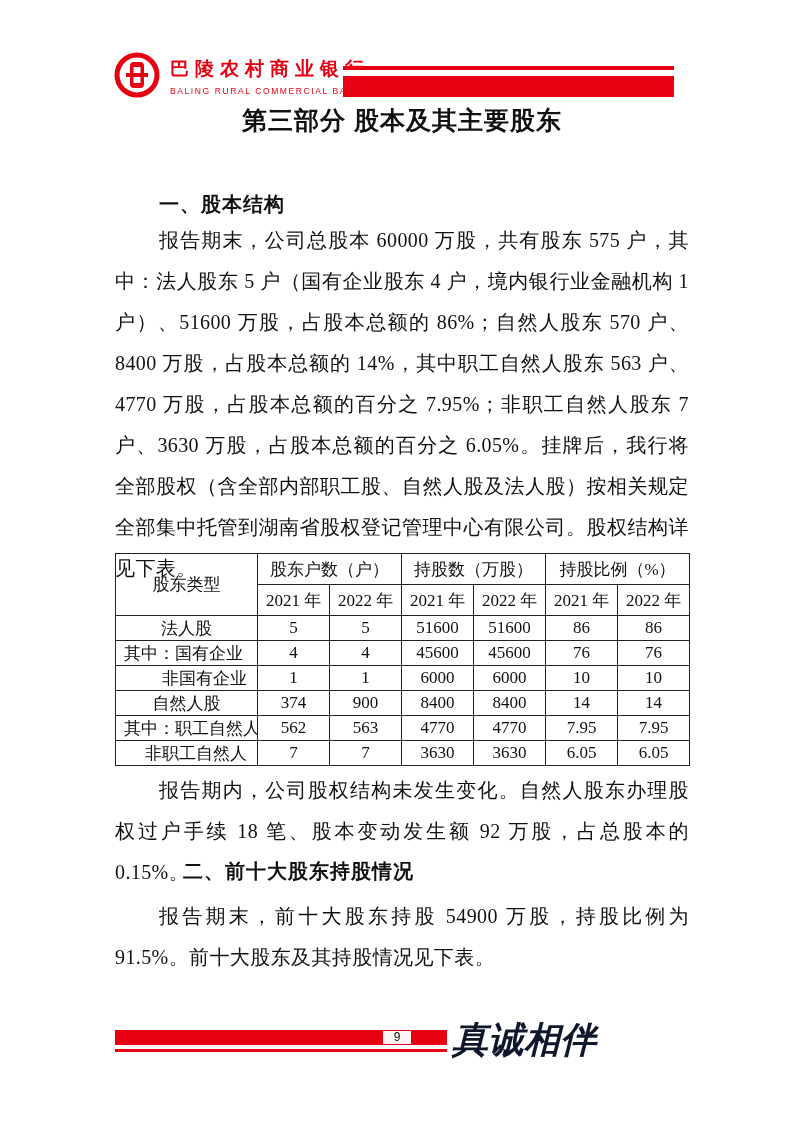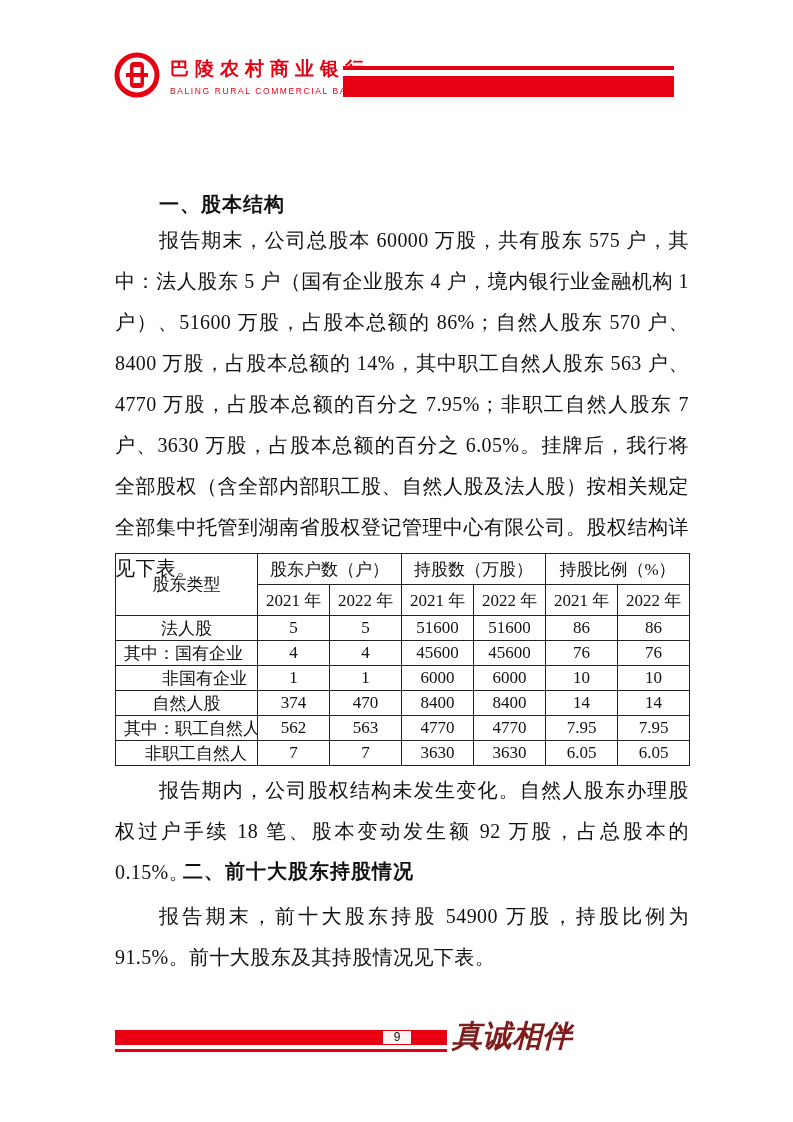--- a/index.html
+++ b/index.html
@@ -41,21 +41,21 @@
   .shares-table tbody td { height:25px; }
   .shares-table .al-l { text-align:left;  padding-left:8px;  }
   .shares-table .al-r { text-align:right; padding-right:10px; }
   
   .ftr-bar { position:absolute; top:1030px; left:115px; width:332px; height:15px; background:#e60012; }
   .ftr-num { position:absolute; top:1px; left:268px; width:28px; height:13px; background:#fdf4f4;
     color:#111; font-size:12px; line-height:13px; text-align:center;
     font-family:"Liberation Sans","DejaVu Sans",sans-serif; }
   .ftr-line { position:absolute; top:1049px; left:115px; width:332px; height:3px; background:#e60012; }
   .ftr-slogan { position:absolute; top:1016px; left:452px; width:238px; display:flex;
-    justify-content:space-between; color:#7f1d1d; font-size:30px; font-weight:bold;
+    justify-content:space-between; color:#0f172a; font-size:36px; font-weight:bold;
     font-style:italic; font-family:"Liberation Serif","DejaVu Serif",serif; white-space:nowrap; }
 </style>
 </head>
 <body>
 
 <div class="page">
 
   <div class="hdr-logo">
     <svg width="48" height="48" viewBox="0 0 48 48">
       <circle cx="24" cy="24" r="20" fill="none" stroke="#e60012" stroke-width="5"></circle>
@@ -68,20 +68,21 @@
   <div class="hdr-names">
     <div class="hdr-cn">巴陵农村商业银行</div>
     <div class="hdr-en">BALING RURAL COMMERCIAL BANK</div>
   </div>
   <div class="hdr-bar">
     <div class="thin"></div>
     <div class="gap"></div>
     <div class="thick"></div>
   </div>
 
+  <div class="doc-title">第三部分  股本及其主要股东</div>
 
   <div class="sec-h sec-h1">一、股本结构</div>
   <div class="para para1">报告期末，公司总股本 60000 万股，共有股东 575 户，其中：法人股东 5 户（国有企业股东 4 户，境内银行业金融机构 1 户）、51600 万股，占股本总额的 86%；自然人股东 570 户、8400 万股，占股本总额的 14%，其中职工自然人股东 563 户、4770 万股，占股本总额的百分之 7.95%；非职工自然人股东 7 户、3630 万股，占股本总额的百分之 6.05%。挂牌后，我行将全部股权（含全部内部职工股、自然人股及法人股）按相关规定全部集中托管到湖南省股权登记管理中心有限公司。股权结构详见下表。</div>
 
   <table class="shares-table">
     <colgroup>
       <col style="width:142px">
         <col style="width:72px">
         <col style="width:72px">
       <col style="width:72px">
@@ -129,21 +130,21 @@
         <td>1</td>
         <td>1</td>
         <td>6000</td>
         <td>6000</td>
         <td>10</td>
         <td>10</td>
       </tr>
       <tr>
         <td>自然人股</td>
         <td>374</td>
-        <td>470</td>
+        <td>900</td>
         <td>8400</td>
         <td>8400</td>
         <td>14</td>
         <td>14</td>
       </tr>
       <tr>
         <td class="al-l">其中：职工自然人</td>
         <td>562</td>
         <td>563</td>
         <td>4770</td>

